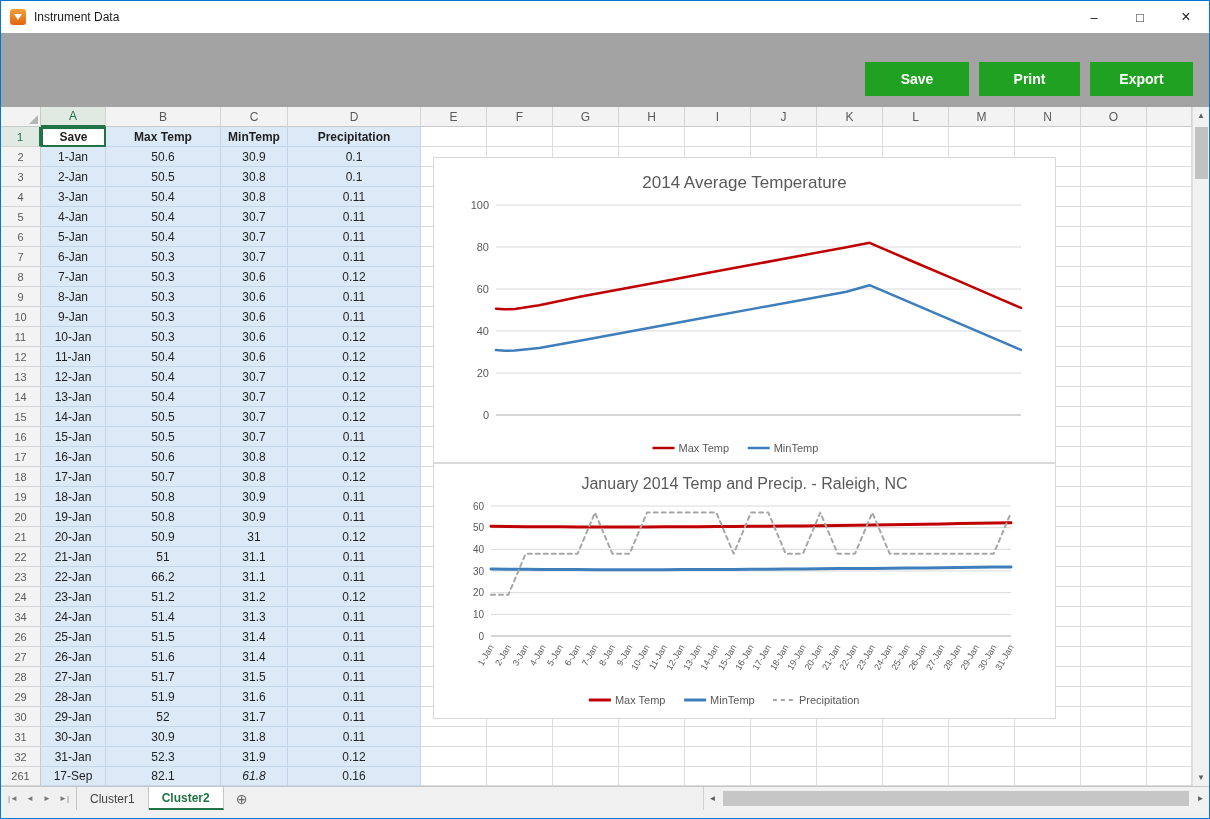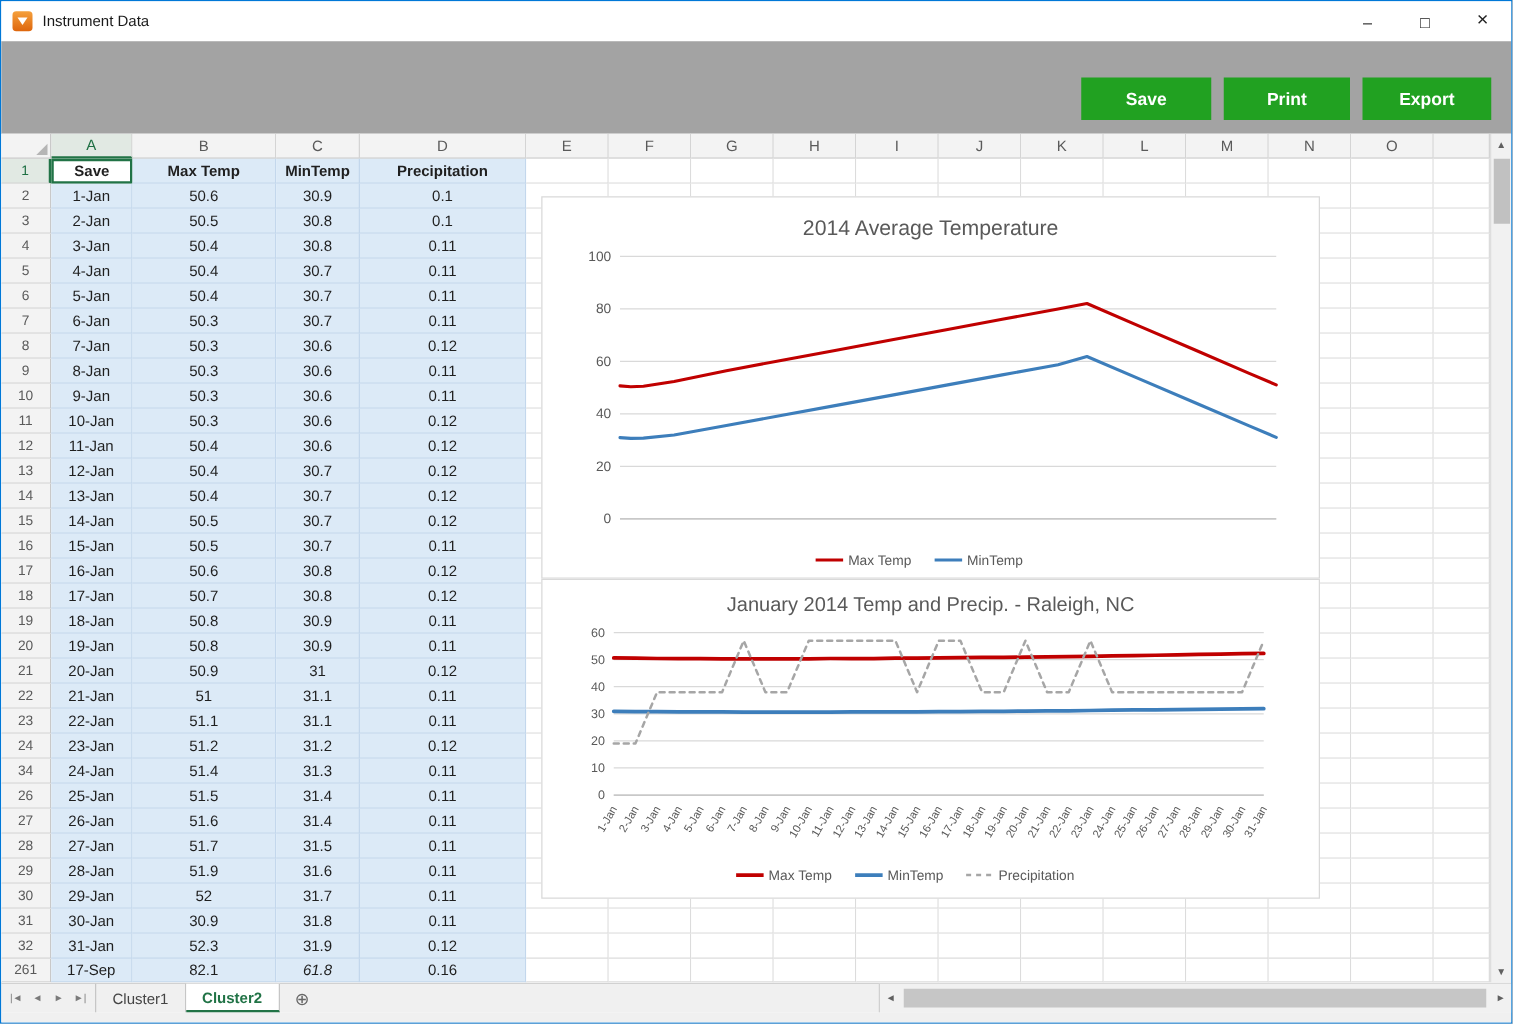--- a/index.html
+++ b/index.html
@@ -533,21 +533,21 @@
           <div class="cell" style="width: 66px;"></div>
           <div class="cell" style="width: 66px;"></div>
           <div class="cell" style="width: 66px;"></div>
           <div class="cell" style="width: 66px;"></div>
           <div class="cell" style="width: 66px;"></div>
           <div class="cell" style="width: 45px;"></div>
         </div>
         <div class="row">
           <div class="rh">23</div>
           <div class="cell fill" style="width: 65px;">22-Jan</div>
-          <div class="cell fill" style="width: 115px;">51.1</div>
+          <div class="cell fill" style="width: 115px;">66.2</div>
           <div class="cell fill" style="width: 67px;">31.1</div>
           <div class="cell fill" style="width: 133px;">0.11</div>
           <div class="cell" style="width: 66px;"></div>
           <div class="cell" style="width: 66px;"></div>
           <div class="cell" style="width: 66px;"></div>
           <div class="cell" style="width: 66px;"></div>
           <div class="cell" style="width: 66px;"></div>
           <div class="cell" style="width: 66px;"></div>
           <div class="cell" style="width: 66px;"></div>
           <div class="cell" style="width: 66px;"></div>

